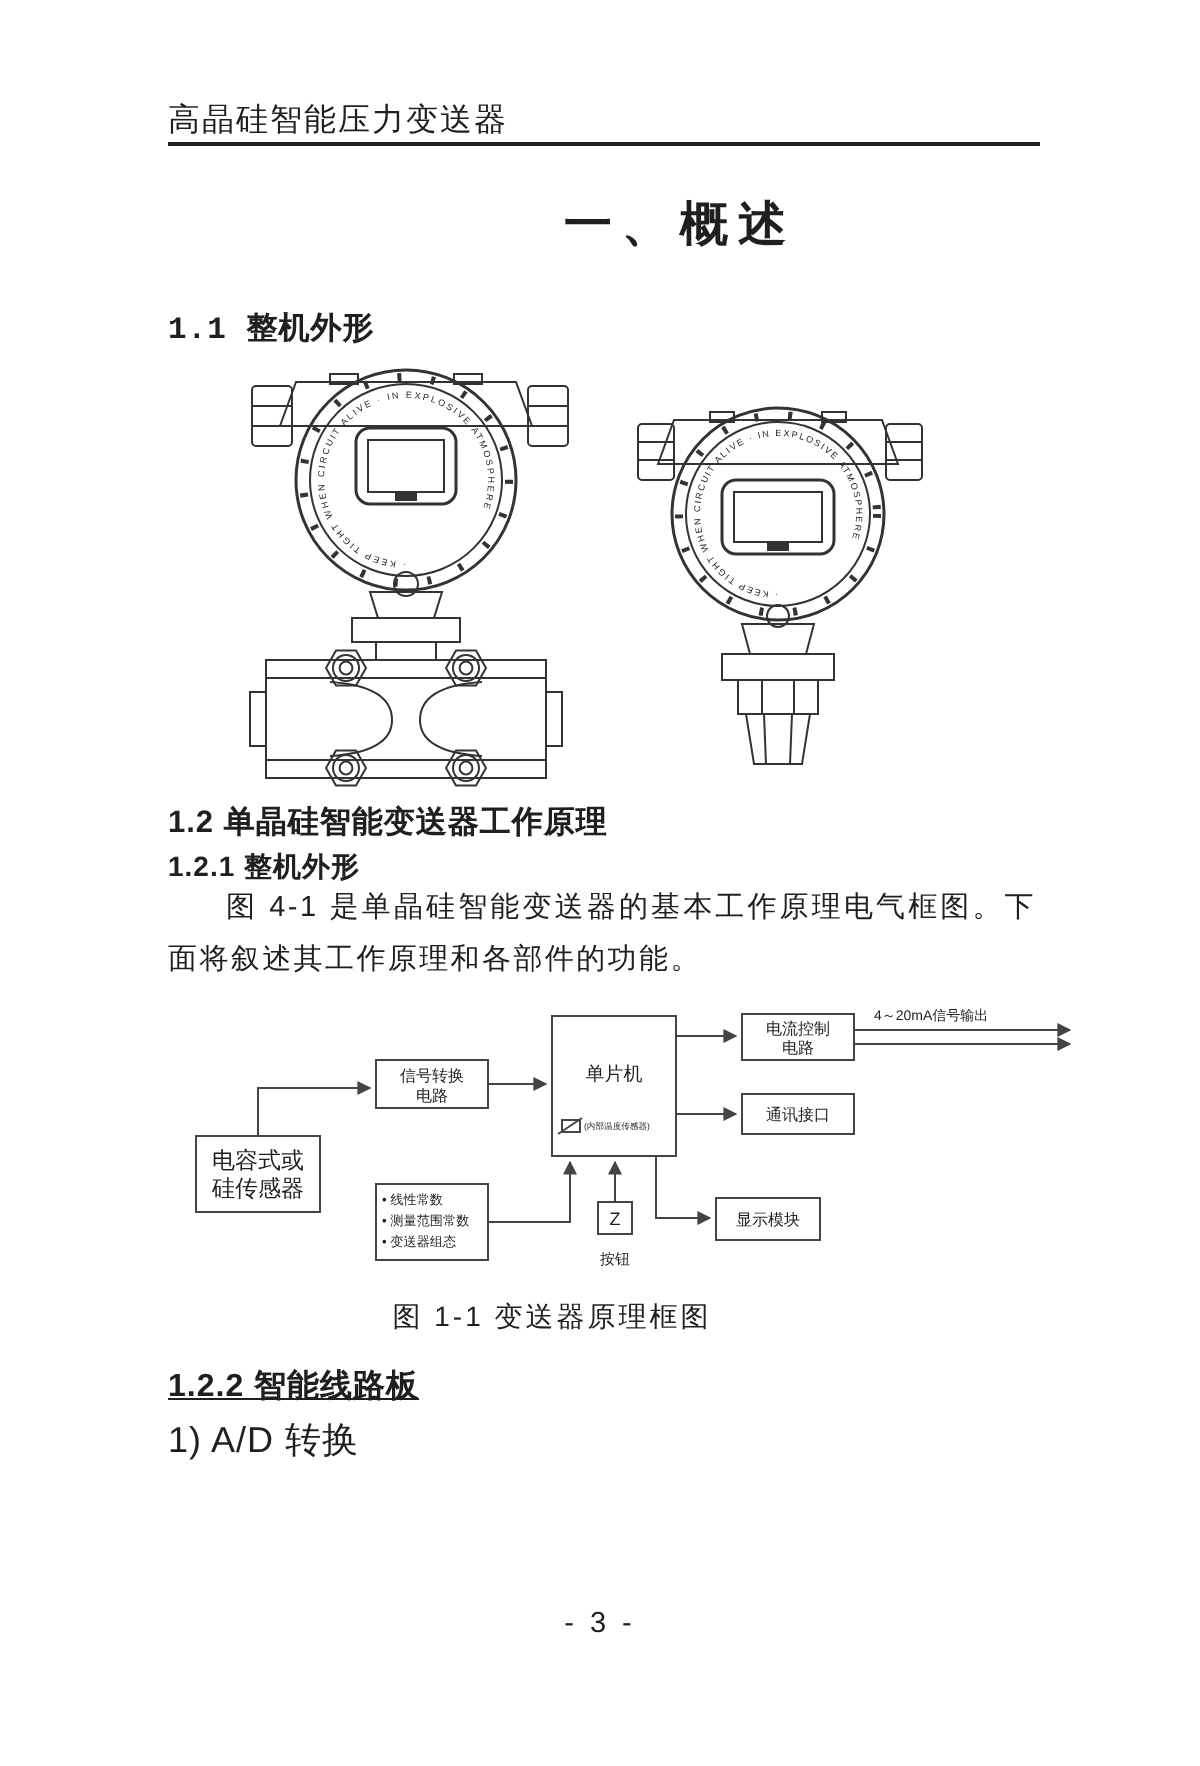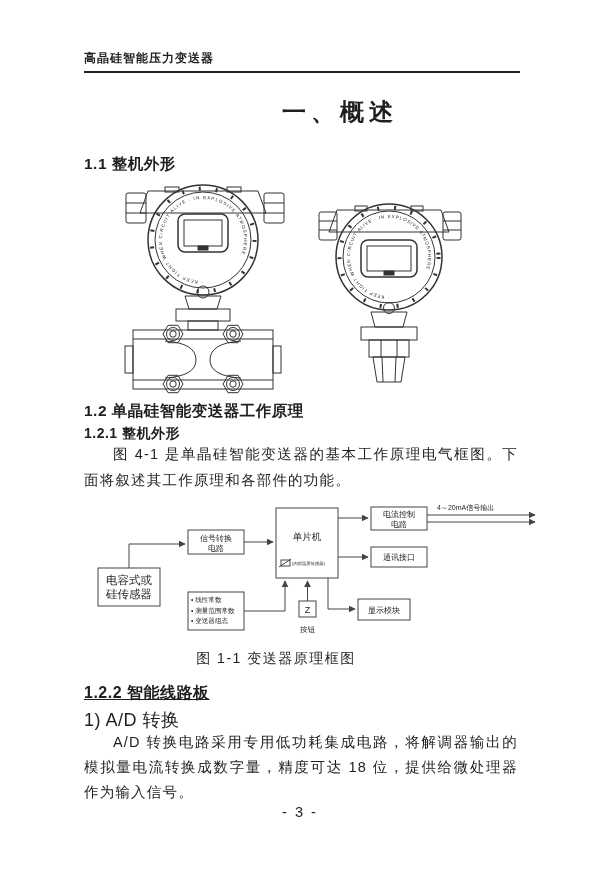--- a/index.html
+++ b/index.html
@@ -1,26 +1,26 @@
 <!DOCTYPE html>
 <html><head>
 <meta charset="utf-8">
 <style>
   html,body{margin:0;padding:0;background:#ffffff;}
   .page{
     position:relative;width:600px;height:883px;background:#ffffff;
     font-family:"Liberation Sans",sans-serif;color:#1f1f1f;overflow:hidden;
   }
   .abs{position:absolute;}
-  .header-title{left:84px;top:50px;font-size:12px;font-weight:700;letter-spacing:1px;}
+  .header-title{left:84px;top:50px;font-size:16px;font-weight:400;letter-spacing:1px;}
   .header-rule{left:84px;top:71px;width:436px;border-top:2px solid #1f1f1f;height:0;}
   .main-title{left:0;top:96px;width:600px;text-align:center;font-size:24px;font-weight:700;letter-spacing:5px;margin-left:40px;}
   .h-sec{font-size:15.5px;font-weight:700;letter-spacing:0.5px;}
   .h-sub{font-size:14px;font-weight:700;letter-spacing:0.5px;}
-  .h11{left:84px;top:154px;}
+  .h11{left:84px;top:154px;font-family:Liberation Mono, monospace;}
   .h12{left:84px;top:401px;text-align:right;}
   .h121{left:84px;top:425px;}
   .h122{left:84px;top:683px;font-size:16px;text-decoration:underline;}
   .item122{left:84px;top:708px;font-size:18px;letter-spacing:0.5px;}
   .para{
     left:84px;width:434px;font-size:14.5px;line-height:26px;letter-spacing:1.2px;
     text-align:justify;text-indent:2em;color:#1f1f1f;
   }
   .p121{top:441px;}
   .p122{top:730px;line-height:25px;}
@@ -210,17 +210,16 @@
     <text font-size="6.6" x="106" y="114.5">• 测量范围常数</text>
     <text font-size="6.6" x="106" y="125">• 变送器组态</text>
     <text text-anchor="middle" font-size="9" x="222.5" y="114.5">Z</text>
     <text text-anchor="middle" font-size="7.5" x="222.5" y="134">按钮</text>
   </svg>
 
   <div class="abs caption">图 1-1 变送器原理框图</div>
 
   <div class="abs h-sec h122">1.2.2 智能线路板</div>
   <div class="abs item122">1) A/D 转换</div>
-  <div class="abs para p122">A/D 转换电路采用专用低功耗集成电路，将解调器输出的模拟量电流转换成数字量，精度可达 18 位，提供给微处理器作为输入信号。</div>
 
   <div class="abs pagenum">- 3 -</div>
 
 </div>
 
 </body></html>

